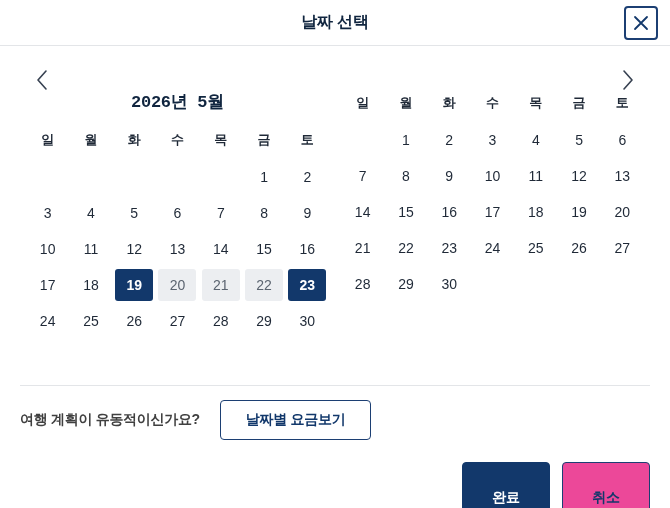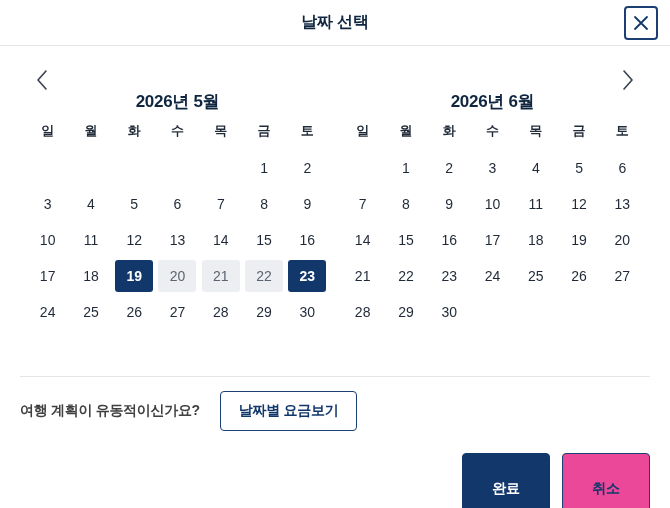--- a/index.html
+++ b/index.html
@@ -71,22 +71,23 @@
   }
   .month {
     width: 50%;
     padding: 0 6px;
   }
   .month-title {
     text-align: center;
     font-size: 17px;
     font-weight: bold;
     color: #10253f;
-    margin-bottom: 5px;
+    margin-bottom: 14px;
     letter-spacing: -0.3px;
+    font-family: Liberation Mono, monospace;
   }
   .weekdays, .week {
     display: grid;
     grid-template-columns: repeat(7, 1fr);
   }
   .weekday {
     text-align: center;
     font-size: 13px;
     color: #1f2937;
     font-weight: bold;
@@ -132,21 +133,21 @@
     color: #404040;
     letter-spacing: -0.3px;
   }
   .price-btn {
     border: 1px solid #1c3f73;
     border-radius: 4px;
     background: #ffffff;
     color: #12386b;
     font-size: 14px;
     font-weight: bold;
-    padding: 10px 18px;
+    padding: 10px 25px;
     cursor: pointer;
     letter-spacing: -0.3px;
   }
   
   .footer {
     flex: 0 0 auto;
     padding: 10px 20px 22px 20px;
     display: flex;
     justify-content: flex-end;
     gap: 12px;
@@ -326,21 +327,20 @@
               <div class="day empty"></div>
               <div class="day empty"></div>
               <div class="day empty"></div>
               <div class="day empty"></div>
               <div class="day empty"></div>
               <div class="day empty"></div>
             </div>
           </div>
       </div>
       <div class="month">
-        <div class="month-title">2026년 6월</div>
         <div class="weekdays">
             <div class="weekday">일</div>
             <div class="weekday">월</div>
             <div class="weekday">화</div>
             <div class="weekday">수</div>
             <div class="weekday">목</div>
             <div class="weekday">금</div>
             <div class="weekday">토</div>
           </div>
         <div class="grid">

